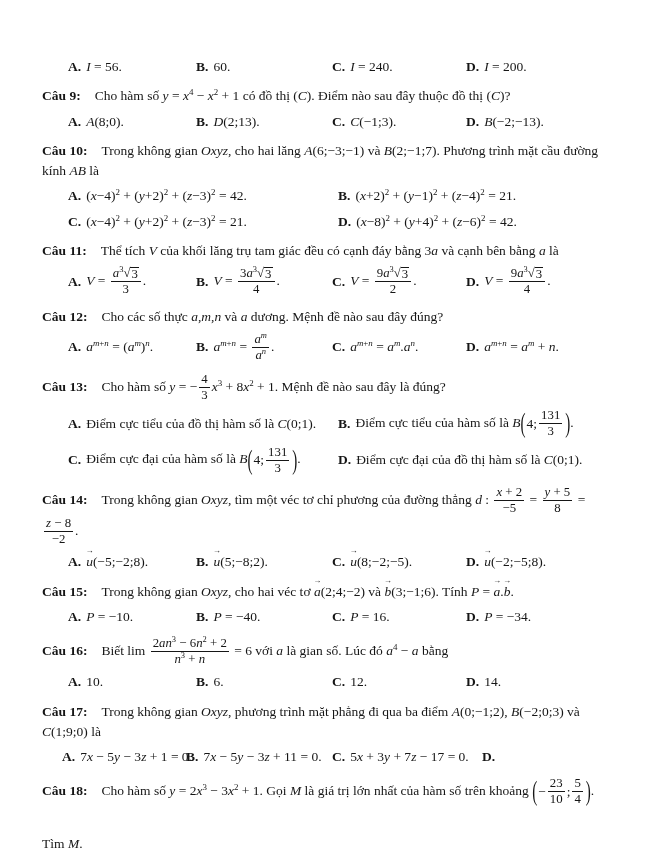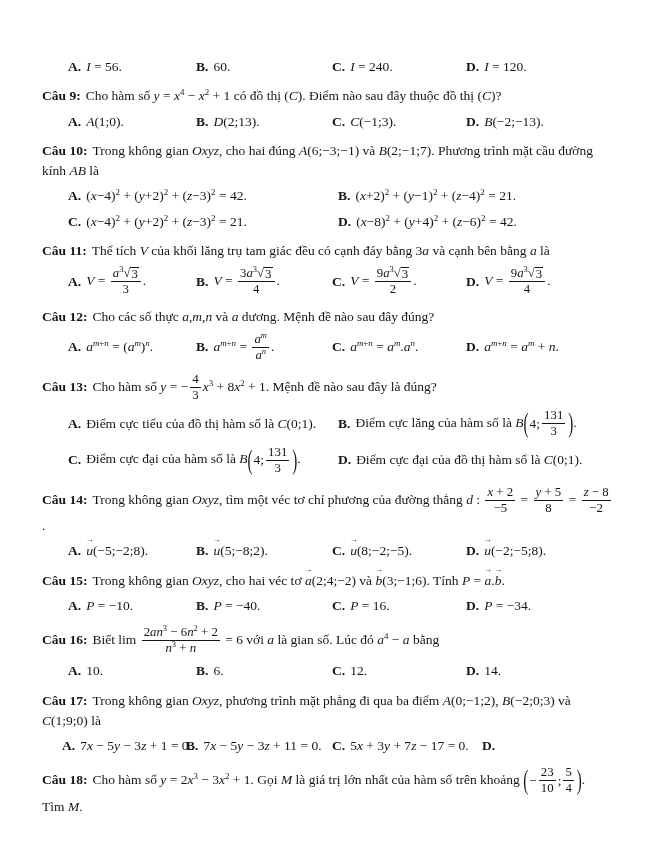--- a/index.html
+++ b/index.html
@@ -10,22 +10,22 @@
     color:#161616;
   }
   .page{
     box-sizing:border-box;
     width:650px;height:863px;
     padding:52px 36px 8px 42px;
     font-size:13.5px;
     line-height:1.5;
   }
   .stem{margin-top:9px;}
-  .qlabel{font-weight:bold;margin-right:5px;}
-  .closing{margin-top:0;}
+  .qlabel{font-weight:bold;margin-right:14px;}
+  .closing{margin-top:26px;}
   .optrow{display:flex;align-items:center;margin-top:5px;}
   .olabel{font-weight:bold;margin-right:5px;}
   .opt{white-space:nowrap;display:inline-flex;align-items:center;}
   
   .optrow.four > .opt:nth-child(1){margin-left:26px;width:128px;}
   .optrow.four > .opt:nth-child(2){width:136px;}
   .optrow.four > .opt:nth-child(3){width:134px;}
   .optrow.four > .opt:nth-child(4){flex:1;}
   
   .optrow.two  > .opt:nth-child(1){margin-left:26px;min-width:264px;}
@@ -66,43 +66,43 @@
       <span class="opt">
         <span class="olabel">B.</span>
         <span class="otext"><span><span>60.</span></span></span>
       </span>
       <span class="opt">
         <span class="olabel">C.</span>
         <span class="otext"><span><span class="it">I</span><span> = 240.</span></span></span>
       </span>
       <span class="opt">
         <span class="olabel">D.</span>
-        <span class="otext"><span><span class="it">I</span><span> = 120.</span></span></span>
+        <span class="otext"><span><span class="it">I</span><span> = 200.</span></span></span>
       </span>
     </div>
     <div class="stem"><span class="qlabel">Câu 9:</span><span class="qtext"><span><span>Cho hàm số </span><span class="it">y</span><span> = </span><span class="it">x</span><sup><span>4</span></sup><span> − </span><span class="it">x</span><sup><span>2</span></sup><span> + 1 có đồ thị (</span><span class="it">C</span><span>). Điểm nào sau đây thuộc đồ thị (</span><span class="it">C</span><span>)?</span></span></span></div>
     <div class="optrow four">
       <span class="opt">
         <span class="olabel">A.</span>
-        <span class="otext"><span><span class="it">A</span><span>(1;0).</span></span></span>
+        <span class="otext"><span><span class="it">A</span><span>(8;0).</span></span></span>
       </span>
       <span class="opt">
         <span class="olabel">B.</span>
         <span class="otext"><span><span class="it">D</span><span>(2;13).</span></span></span>
       </span>
       <span class="opt">
         <span class="olabel">C.</span>
         <span class="otext"><span><span class="it">C</span><span>(−1;3).</span></span></span>
       </span>
       <span class="opt">
         <span class="olabel">D.</span>
         <span class="otext"><span><span class="it">B</span><span>(−2;−13).</span></span></span>
       </span>
     </div>
-    <div class="stem"><span class="qlabel">Câu 10:</span><span class="qtext"><span><span>Trong không gian </span><span class="it">Oxyz</span><span>, cho hai đúng </span><span class="it">A</span><span>(6;−3;−1) và </span><span class="it">B</span><span>(2;−1;7). Phương trình mặt cầu đường kính </span><span class="it">AB</span><span> là</span></span></span></div>
+    <div class="stem"><span class="qlabel">Câu 10:</span><span class="qtext"><span><span>Trong không gian </span><span class="it">Oxyz</span><span>, cho hai lăng </span><span class="it">A</span><span>(6;−3;−1) và </span><span class="it">B</span><span>(2;−1;7). Phương trình mặt cầu đường kính </span><span class="it">AB</span><span> là</span></span></span></div>
     <div class="optrow two">
       <span class="opt">
         <span class="olabel">A.</span>
         <span class="otext"><span><span>(</span><span class="it">x</span><span>−4)</span><sup><span>2</span></sup><span> + (</span><span class="it">y</span><span>+2)</span><sup><span>2</span></sup><span> + (</span><span class="it">z</span><span>−3)</span><sup><span>2</span></sup><span> = 42.</span></span></span>
       </span>
       <span class="opt">
         <span class="olabel">B.</span>
         <span class="otext"><span><span>(</span><span class="it">x</span><span>+2)</span><sup><span>2</span></sup><span> + (</span><span class="it">y</span><span>−1)</span><sup><span>2</span></sup><span> + (</span><span class="it">z</span><span>−4)</span><sup><span>2</span></sup><span> = 21.</span></span></span>
       </span>
     </div>
@@ -185,21 +185,21 @@
             <span class="fnum"><span>4</span></span>
             <span class="fden"><span>3</span></span>
           </span><span class="it">x</span><sup><span>3</span></sup><span> + 8</span><span class="it">x</span><sup><span>2</span></sup><span> + 1. Mệnh đề nào sau đây là đúng?</span></span></span></div>
     <div class="optrow two">
       <span class="opt">
         <span class="olabel">A.</span>
         <span class="otext"><span><span>Điểm cực tiểu của đồ thị hàm số là </span><span class="it">C</span><span>(0;1).</span></span></span>
       </span>
       <span class="opt">
         <span class="olabel">B.</span>
-        <span class="otext"><span><span>Điểm cực lăng của hàm số là </span><span class="it">B</span><span class="grp">
+        <span class="otext"><span><span>Điểm cực tiểu của hàm số là </span><span class="it">B</span><span class="grp">
               <span>4;</span>
               <span class="frac">
                 <span class="fnum"><span>131</span></span>
                 <span class="fden"><span>3</span></span>
               </span>
             </span><span>.</span></span></span>
       </span>
     </div>
     <div class="optrow two">
       <span class="opt">

